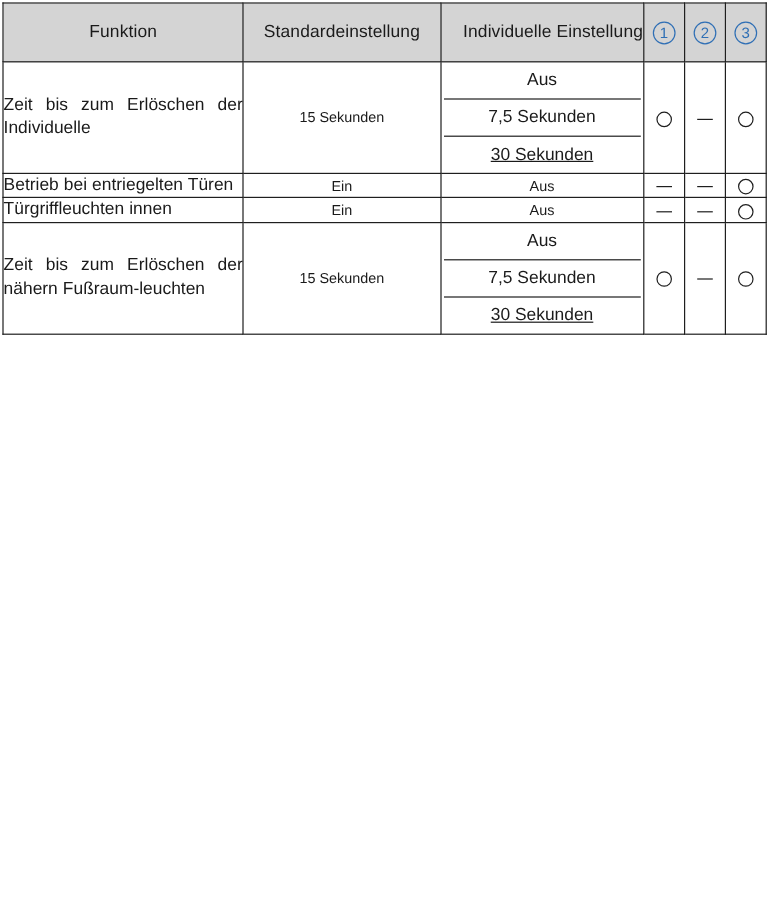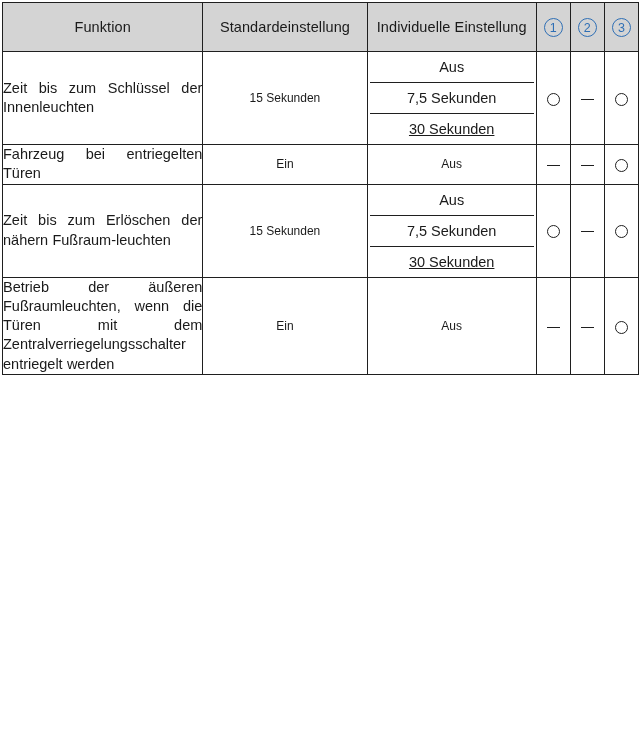--- a/index.html
+++ b/index.html
@@ -33,21 +33,21 @@
   
   thead th {
     background: #d4d4d4;
     height: 48px;
     font-size: 14.5px;
     text-align: center;
     letter-spacing: .1px;
   }
   th.th-funktion { width: 199px; }
   th.th-standard { width: 163px; }
-  th.th-individuell { width: 168px; }
+  th.th-individuell { width: 168px; text-align: right; }
   th.th-num { width: 33px; }
 
   .circ-num {
     display: inline-block;
     width: 19px;
     height: 19px;
     line-height: 18px;
     border: 1.4px solid #2f6fb5;
     border-radius: 50%;
     color: #2f6fb5;
@@ -124,57 +124,57 @@
       <th class="th-num">
         <span class="circ-num">2</span>
       </th>
       <th class="th-num">
         <span class="circ-num">3</span>
       </th>
     </tr>
   </thead>
   <tbody id="table-body">
       <tr>
-        <td class="c-funktion">Zeit bis zum Schlüssel der Innenleuchten</td>
+        <td class="c-funktion">Zeit bis zum Erlöschen der Individuelle</td>
         <td class="c-center">15 Sekunden</td>
         <td class="c-options">
           <div class="opt-list">
             <div class="opt-item">Aus</div>
             <div class="opt-item">7,5 Sekunden</div>
             <div class="opt-item">30 Sekunden</div>
           </div>
         </td>
         <td class="c-mark"><span class="mark-o"></span></td>
         <td class="c-mark"><span class="mark-dash"></span></td>
         <td class="c-mark"><span class="mark-o"></span></td>
       </tr>
       <tr>
-        <td class="c-funktion">Fahrzeug bei entriegelten Türen</td>
+        <td class="c-funktion">Betrieb bei entriegelten Türen</td>
+        <td class="c-center">Ein</td>
+        <td class="c-center">Aus</td>
+        <td class="c-mark"><span class="mark-dash"></span></td>
+        <td class="c-mark"><span class="mark-dash"></span></td>
+        <td class="c-mark"><span class="mark-o"></span></td>
+      </tr>
+      <tr>
+        <td class="c-funktion">Türgriffleuchten innen</td>
         <td class="c-center">Ein</td>
         <td class="c-center">Aus</td>
         <td class="c-mark"><span class="mark-dash"></span></td>
         <td class="c-mark"><span class="mark-dash"></span></td>
         <td class="c-mark"><span class="mark-o"></span></td>
       </tr>
       <tr>
         <td class="c-funktion">Zeit bis zum Erlöschen der nähern Fußraum-leuchten</td>
         <td class="c-center">15 Sekunden</td>
         <td class="c-options">
           <div class="opt-list">
             <div class="opt-item">Aus</div>
             <div class="opt-item">7,5 Sekunden</div>
             <div class="opt-item">30 Sekunden</div>
           </div>
         </td>
         <td class="c-mark"><span class="mark-o"></span></td>
         <td class="c-mark"><span class="mark-dash"></span></td>
         <td class="c-mark"><span class="mark-o"></span></td>
       </tr>
-      <tr>
-        <td class="c-funktion">Betrieb der äußeren Fußraumleuchten, wenn die Türen mit dem Zentralverriegelungsschalter entriegelt werden</td>
-        <td class="c-center">Ein</td>
-        <td class="c-center">Aus</td>
-        <td class="c-mark"><span class="mark-dash"></span></td>
-        <td class="c-mark"><span class="mark-dash"></span></td>
-        <td class="c-mark"><span class="mark-o"></span></td>
-      </tr>
     </tbody>
 </table>
 
 </body></html>

